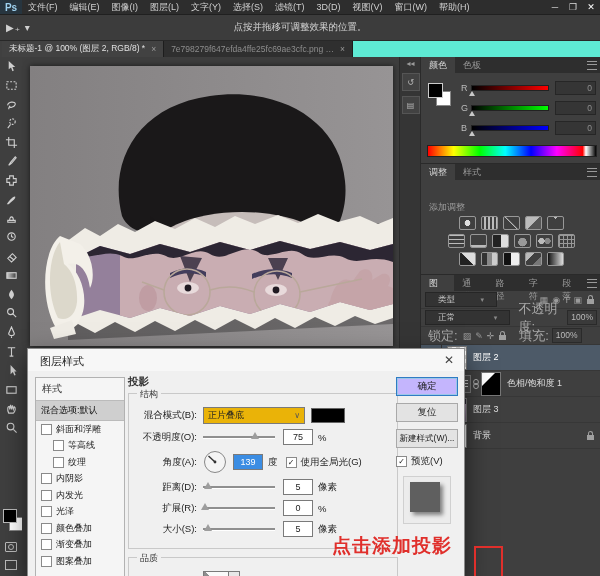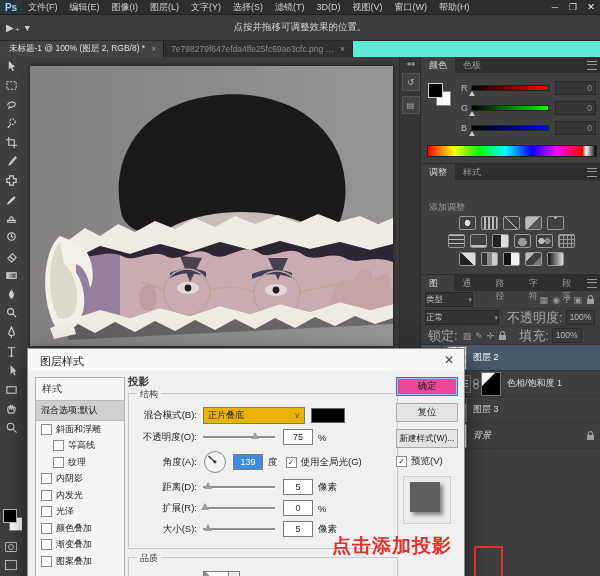--- a/index.html
+++ b/index.html
@@ -73,21 +73,21 @@
   
   #adjpanel{position:relative;height:94px;border-bottom:1px solid #2a2a2a}
   #adjhint{position:absolute;left:8px;top:21px;font-size:9px;color:#9d9d9d}
   .adjrow{position:absolute;left:0;width:180px;display:flex;justify-content:center;gap:5px}
   .aicon{width:15px;height:12px;border:1px solid #989898;border-radius:2px;position:relative;overflow:hidden}
   .aicon i{position:absolute;inset:0}
   
   #layerspanel{position:relative;height:318px}
   .lrowbar{display:flex;align-items:center;height:17px;padding:0 4px;border-bottom:1px solid #363636}
   .dd{background:#333;border:1px solid #262626;color:#c3c3c3;font-size:8.5px;display:flex;
-      align-items:center;padding:0 0;height:13px}
+      align-items:center;padding:0 12px;height:13px}
   .dd .ar{margin-left:auto;font-size:7px;color:#8a8a8a;padding-left:4px}
   .flabel{font-size:13px;color:#a8a8a8;margin:0 3px}
   .ficon{color:#9a9a9a;font-size:9px;margin:0 2px}
   .vbox{background:#3a3a3a;border:1px solid #2a2a2a;color:#bbb;font-size:8.5px;height:13px;
         line-height:13px;padding:0 3px}
   .lockico{width:7px;height:5px;background:#9f9f9f;position:relative;margin:4px 3px 0}
   .lockico::before{content:"";position:absolute;width:3px;height:3px;border:1px solid #9f9f9f;
         border-bottom:none;border-radius:3px 3px 0 0;top:-4px;left:1px}
   .lyr{display:flex;align-items:center;height:25px;border-bottom:1px solid #373737;padding-right:4px}
   .lyr.sel{background:#4d5a68}
@@ -137,21 +137,21 @@
   .nbox.selblue{background:#3b8de3;color:#fff}
   .unit{margin-left:5px;font-size:9.5px}
   #angledial{width:24px;height:24px;flex:none;margin-right:6px}
   #contourthumb{width:24px;height:20px;border:1px solid #7a7a7a;
         background:linear-gradient(45deg,#8e8e8e 48%,#fafafa 49%);flex:none}
   #contourarrow{width:10px;height:20px;border:1px solid #7a7a7a;border-left:none;font-size:7px;
         display:flex;align-items:center;justify-content:center;color:#444;background:#e8e8e8}
   #dlg-right{position:absolute;right:6px;top:28px;width:62px}
   .dbtn{height:17px;border:1px solid #a9a9a9;background:#e3e3e3;font-size:9.5px;color:#1a1a1a;
         display:flex;align-items:center;justify-content:center;margin-bottom:7px}
-  .dbtn.ok{background:#ec4899;border:1px solid #2f7bc4;box-shadow:inset 0 0 0 1px #9cc6e8}
+  .dbtn.ok{background:#c4b5fd;border:1px solid #2f7bc4;box-shadow:inset 0 0 0 1px #9cc6e8}
   .prevrow{display:flex;align-items:center;font-size:9.5px;color:#222;margin:2px 0 8px}
   #prevsq{width:46px;height:46px;margin:4px auto 0;background:#ececec;border:1px solid #d0d0d0;position:relative}
   #prevsq i{position:absolute;left:6px;top:5px;width:30px;height:30px;background:#5f5f5f;
             box-shadow:3px 3px 4px rgba(0,0,0,.45)}
 </style>
 </head>
 <body>
 
 <div id="app">
 
@@ -545,21 +545,21 @@
         <span class="lname">图层 3</span>
       </div>
       <div class="lyr">
         <span class="eyebox">
             <svg viewBox="0 0 12 8">
               <path d="M1,4 C3,1 9,1 11,4 C9,7 3,7 1,4 Z" fill="none" stroke="#ccc"></path>
               <circle cx="6" cy="4" r="1.5" fill="#ccc"></circle>
             </svg>
           </span>
         <span class="thumb th-bg"></span>
-        <span class="lname" style="font-style:italic">背景</span>
+        <span class="lname" style="">背景</span>
         <span class="lockico" style="margin-left:auto"></span>
       </div>
 
     </div>
   </div>
 
   <div id="dialog" class="abs">
     <div id="dlg-title">
       <span class="t">图层样式</span>
       <span class="x">✕</span>

